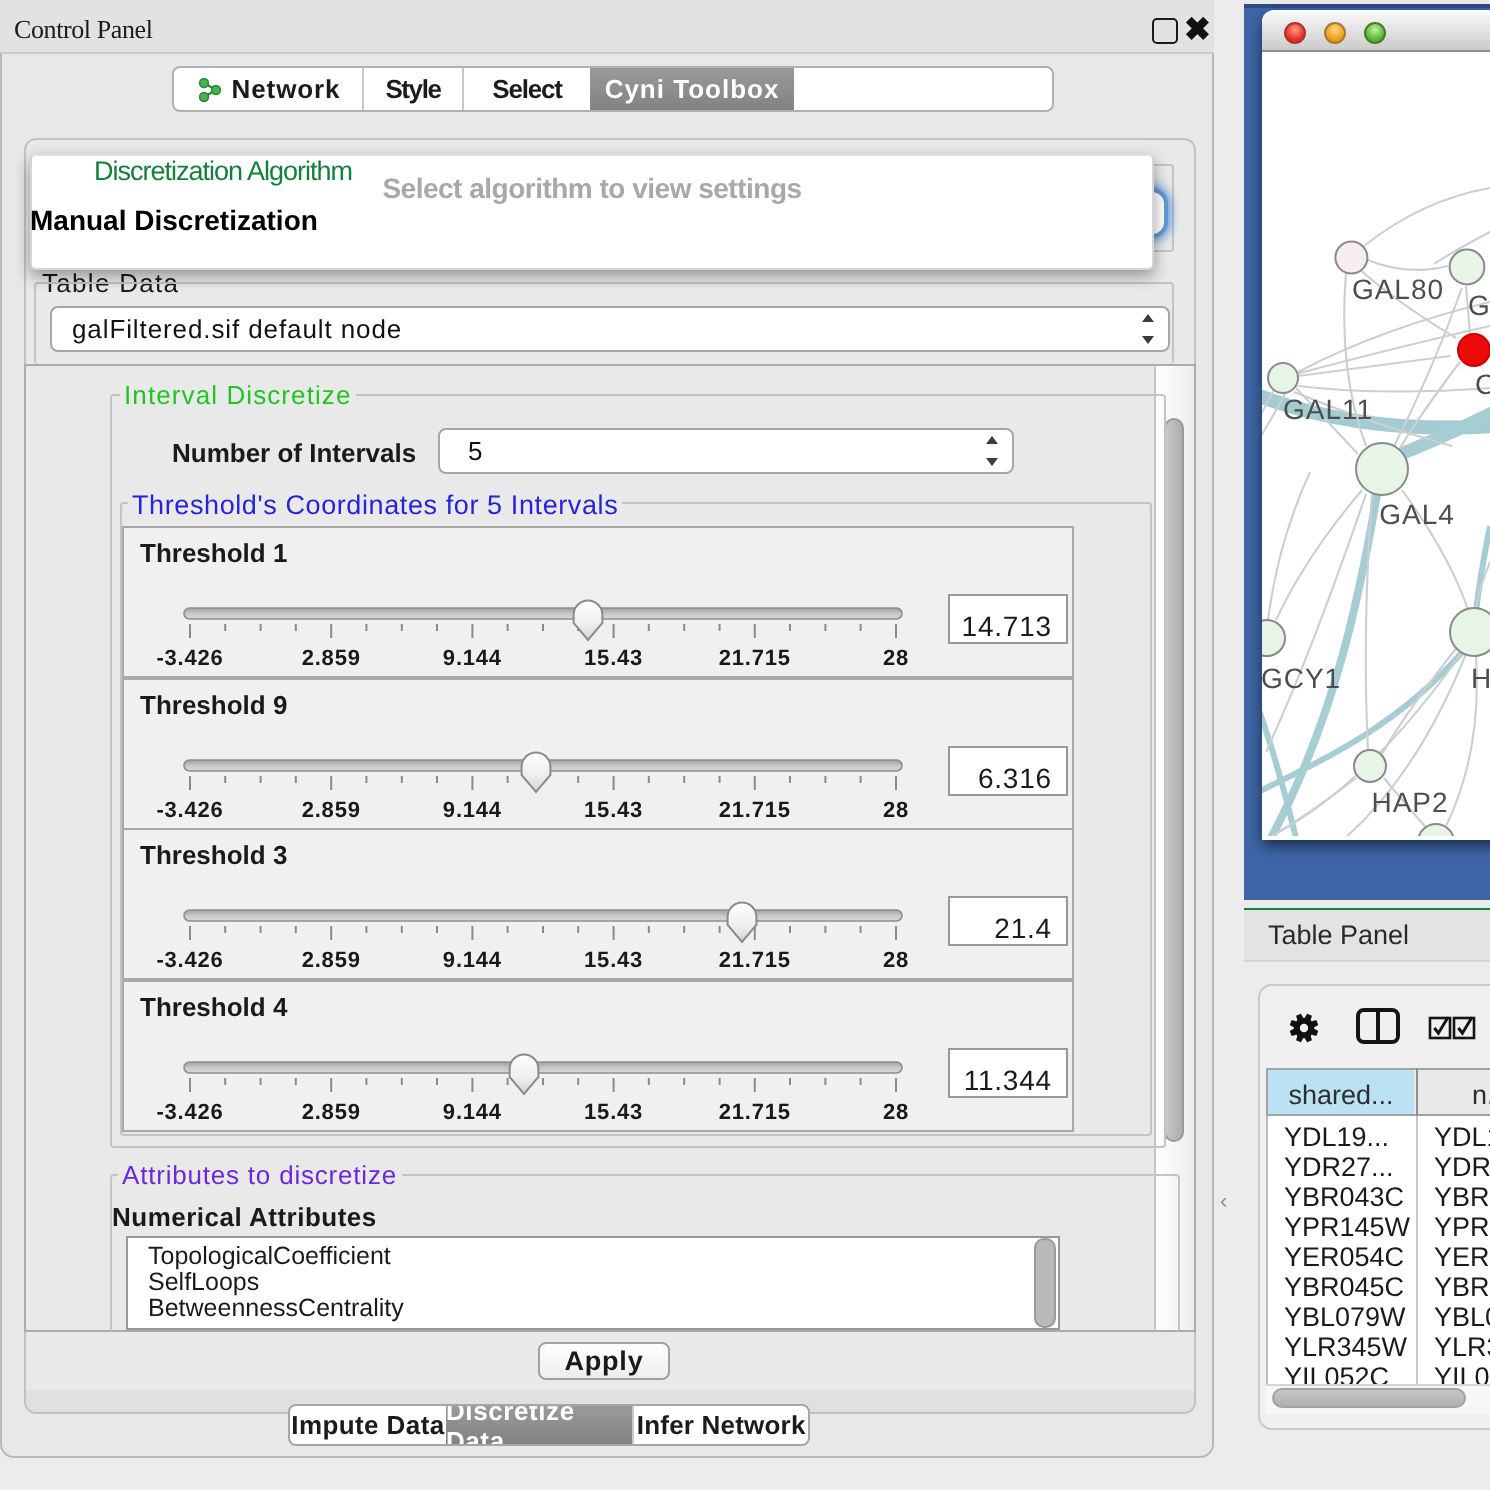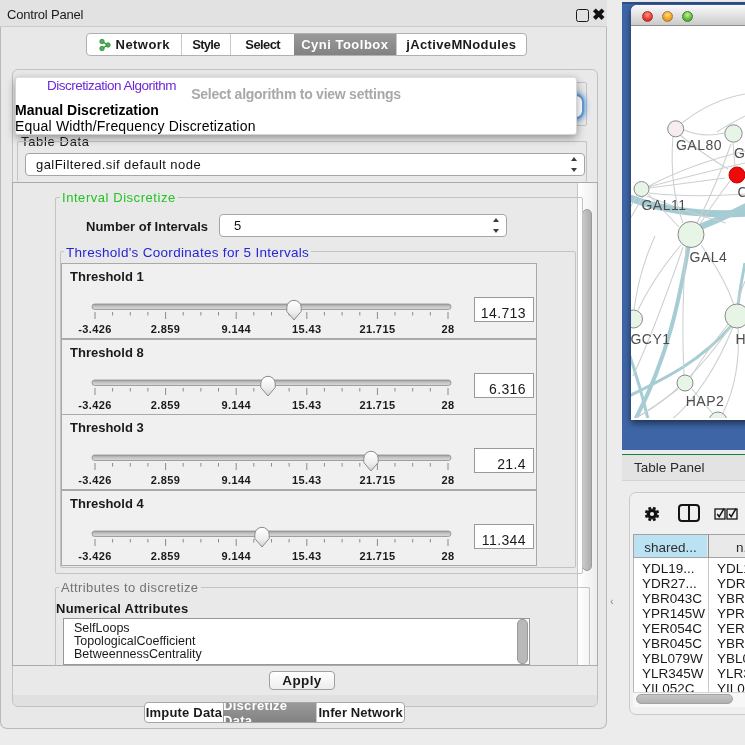--- a/index.html
+++ b/index.html
@@ -4,21 +4,21 @@
 <style>
 * { margin:0; padding:0; box-sizing:border-box; }
 html,body { width:745px; height:745px; overflow:hidden; }
 body { position:relative; background:#ececec; font-family:"Liberation Sans", sans-serif; color:#1a1a1a; }
 .abs { position:absolute; }
 
 #cpwin { left:0; top:0; width:607px; height:729px; background:#e8e8e8;
   border:1px solid #b9b9b9; border-top:none; border-radius:0 0 7px 7px; }
 #titlebar { left:0; top:0; width:607px; height:27px; background:#e2e2e2;
   border-bottom:1px solid #cccccc; }
-#titlebar span { position:absolute; left:7px; top:7px; font-size:13px; letter-spacing:-0.2px; color:#1b1b1b; }
+#titlebar span { position:absolute; left:7px; top:7px; font-size:13px; letter-spacing:-0.2px; color:#1b1b1b;font-family:Liberation Serif, serif; }
 #floatbtn { left:576px; top:9px; width:13px; height:13px; border:1.8px solid #1a1a1a; border-radius:2.5px; }
 #closebtn { left:592px; top:4.5px; font-size:16px; font-weight:bold; color:#111; }
 
 #tabrow { left:86px; top:33px; width:441px; height:23px; background:#ffffff;
   border:1px solid #b0b0b0; border-radius:4px; display:flex; overflow:hidden; }
 #tabrow .seg { height:100%; display:flex; align-items:center; justify-content:center;
   font-size:13px; font-weight:bold; color:#1b1b1b; border-left:1px solid #c9c9c9; }
 #tabrow .seg:first-child { border-left:none; }
 #tabrow .sel { background:linear-gradient(#9a9a9a,#828282); color:#ffffff; border-left:none; }
 
@@ -35,21 +35,21 @@
 .arrows { position:absolute; width:9px; }
 .arrows i { position:absolute; left:0; width:0; height:0; border-left:3.5px solid transparent; border-right:3.5px solid transparent; }
 .arrows .up { top:0; border-bottom:4.5px solid #3c3c3c; }
 .arrows .dn { bottom:0; border-top:4.5px solid #3c3c3c; }
 
 #popup { left:15px; top:77px; width:562px; height:58px; background:#ffffff; border:1px solid #d5d5d5; border-top-color:#e0e0e0;
   border-radius:3px; box-shadow:0 3px 8px rgba(0,0,0,.38); z-index:50; }
 #popup .it0 { position:absolute; left:0; width:100%; top:8px; text-align:center; color:#a8a8a8; font-size:14px; font-weight:bold; letter-spacing:-0.25px; }
 #popup .it1 { position:absolute; left:-1px; top:23.5px; font-size:14px; font-weight:bold; color:#000; }
 #popup .it2 { position:absolute; left:-1px; top:39.5px; font-size:14px; color:#000; letter-spacing:0.2px; }
-#ghostlbl { left:47px; top:78px; font-size:13.5px; letter-spacing:-0.5px; color:#6d28d9; z-index:60; }
+#ghostlbl { left:47px; top:78px; font-size:13.5px; letter-spacing:-0.5px; color:#15803d; z-index:60; }
 
 #innerpanel { left:12px; top:182px; width:586px; height:484px; background:#e9e9e9;
   border:1px solid #ababab; }
 #vsb-track { left:577px; top:183px; width:20px; height:482px; background:linear-gradient(90deg,#ffffff,#ededed); border-left:1px solid #c6c6c6; }
 #vsb-thumb { left:582px; top:209px; width:10px; height:362px; background:linear-gradient(90deg,#c9c9c9,#adadad); border:1px solid #9a9a9a; border-radius:6px; }
 .bold { font-weight:bold; }
 .lbl { position:absolute; font-size:13px; white-space:nowrap; }
 
 .throw { position:absolute; left:61px; width:476px; height:76px; background:#f0f0f0; border:1px solid #a9a9a9; }
 .tlabel { position:absolute; left:8px; top:5px; font-size:13px; font-weight:bold; }
@@ -82,21 +82,20 @@
   <div class="seg" style="width:94px;letter-spacing:0.45px;"><svg width="14" height="14" viewBox="0 0 14 14" style="margin-right:4px;">
         <line x1="4" y1="3.5" x2="10" y2="7" stroke="#2d8a35" stroke-width="1.2"></line>
         <line x1="4" y1="10.5" x2="10" y2="7" stroke="#2d8a35" stroke-width="1.2"></line>
         <circle cx="4" cy="3.5" r="2.2" fill="#4cb154" stroke="#2d8a35" stroke-width="0.8"></circle>
         <circle cx="4" cy="10.5" r="2.2" fill="#4cb154" stroke="#2d8a35" stroke-width="0.8"></circle>
         <circle cx="10" cy="7" r="2.2" fill="#4cb154" stroke="#2d8a35" stroke-width="0.8"></circle>
       </svg>Network</div>
   <div class="seg" style="width:50px;letter-spacing:-0.7px;">Style</div>
   <div class="seg" style="width:64px;letter-spacing:-0.6px;">Select</div>
   <div class="seg sel" style="width:102px;letter-spacing:0.5px;">Cyni Toolbox</div>
-  <div class="seg" style="width:131px;letter-spacing:0.35px;">jActiveMNodules</div>
 </div>
 <div class="abs" id="outerpanel"></div>
 <div class="abs" id="bottomstrip"></div>
 
 <div class="abs lbl" id="ghostlbl">Discretization Algorithm</div>
 <div class="abs groupbox" style="left:17px; top:82px; width:570px; height:44px;"></div>
 <div class="abs" style="left:24px; top:94px; width:560px; height:25px; background:#fff; border:2.5px solid #5e9ad3; border-radius:8px; box-shadow:0 0 5px 1.5px rgba(80,140,215,.85);"></div>
 <div class="abs arrows" style="left:570px; top:98px; height:16px;">
     <i class="up"></i>
     <i class="dn"></i>
@@ -108,21 +107,20 @@
     <span class="ctext" style="letter-spacing:0.45px;">galFiltered.sif default node</span>
   </div>
 <div class="abs arrows" style="left:571px; top:157px; height:15px;">
     <i class="up"></i>
     <i class="dn"></i>
   </div>
 
 <div class="abs" id="popup">
   <div class="it0">Select algorithm to view settings</div>
   <div class="it1">Manual Discretization</div>
-  <div class="it2">Equal Width/Frequency Discretization</div>
 </div>
 
 <div class="abs" id="innerpanel"></div>
 <div class="abs" id="vsb-track"></div>
 <div class="abs" id="vsb-thumb"></div>
 
 <div class="abs groupbox" style="left:55px; top:197px; width:528px; height:377px;"></div>
 <div class="abs gtitle" style="left:60px; top:190px; color:#21c421; letter-spacing:0.55px;">Interval Discretize</div>
 <div class="abs lbl bold" style="left:86px; top:219px;">Number of Intervals</div>
 <div class="abs combo" style="left:219px; top:214px; width:288px; height:23px;">
@@ -177,21 +175,21 @@
       <text x="103.6" y="68.5" font-size="11" font-weight="bold" letter-spacing="0.4" fill="#1a1a1a" text-anchor="middle" font-family="Liberation Sans">2.859</text>
       <text x="174.2" y="68.5" font-size="11" font-weight="bold" letter-spacing="0.4" fill="#1a1a1a" text-anchor="middle" font-family="Liberation Sans">9.144</text>
       <text x="244.8" y="68.5" font-size="11" font-weight="bold" letter-spacing="0.4" fill="#1a1a1a" text-anchor="middle" font-family="Liberation Sans">15.43</text>
       <text x="315.4" y="68.5" font-size="11" font-weight="bold" letter-spacing="0.4" fill="#1a1a1a" text-anchor="middle" font-family="Liberation Sans">21.715</text>
       <text x="386.0" y="68.5" font-size="11" font-weight="bold" letter-spacing="0.4" fill="#1a1a1a" text-anchor="middle" font-family="Liberation Sans">28</text>
       <path d="M 224.8,47.5 L 224.8,43.5 A 7.2,7.2 0 1 1 239.2,43.5 L 239.2,47.5 L 232.0,56 Z" fill="url(#th1)" stroke="#8a8a8a" stroke-width="1"></path>
     </svg>
     <div class="valbox">14.713</div>
   </div>
 <div class="throw" style="top:339px;">
-    <div class="tlabel">Threshold 8</div>
+    <div class="tlabel">Threshold 9</div>
     <svg width="474" height="74" style="position:absolute;left:0;top:0;">
       <defs>
         <linearGradient id="trk2" x1="0" y1="0" x2="0" y2="1">
           <stop offset="0" stop-color="#9f9f9f"></stop>
           <stop offset="0.5" stop-color="#c7c7c7"></stop>
           <stop offset="1" stop-color="#d9d9d9"></stop>
         </linearGradient>
         <linearGradient id="th2" x1="0" y1="0" x2="0" y2="1">
           <stop offset="0" stop-color="#ffffff"></stop>
           <stop offset="0.6" stop-color="#eeeeee"></stop>
@@ -319,25 +317,25 @@
       <text x="174.2" y="68.5" font-size="11" font-weight="bold" letter-spacing="0.4" fill="#1a1a1a" text-anchor="middle" font-family="Liberation Sans">9.144</text>
       <text x="244.8" y="68.5" font-size="11" font-weight="bold" letter-spacing="0.4" fill="#1a1a1a" text-anchor="middle" font-family="Liberation Sans">15.43</text>
       <text x="315.4" y="68.5" font-size="11" font-weight="bold" letter-spacing="0.4" fill="#1a1a1a" text-anchor="middle" font-family="Liberation Sans">21.715</text>
       <text x="386.0" y="68.5" font-size="11" font-weight="bold" letter-spacing="0.4" fill="#1a1a1a" text-anchor="middle" font-family="Liberation Sans">28</text>
       <path d="M 192.8,47.5 L 192.8,43.5 A 7.2,7.2 0 1 1 207.2,43.5 L 207.2,47.5 L 200.0,56 Z" fill="url(#th4)" stroke="#8a8a8a" stroke-width="1"></path>
     </svg>
     <div class="valbox">11.344</div>
   </div>
 
 <div class="abs groupbox" style="left:55px; top:587px; width:535px; height:79px; border-bottom:none;"></div>
-<div class="abs gtitle" style="left:59px; top:580px; color:#737373; letter-spacing:0.4px;">Attributes to discretize</div>
+<div class="abs gtitle" style="left:59px; top:580px; color:#6d28d9; letter-spacing:0.4px;">Attributes to discretize</div>
 <div class="abs lbl bold" style="left:56px; top:601px; letter-spacing:0.25px;">Numerical Attributes</div>
 <div class="abs" id="listbox">
+    <div>TopologicalCoefficient</div>
     <div>SelfLoops</div>
-    <div>TopologicalCoefficient</div>
     <div>BetweennessCentrality</div>
   </div>
 <div class="abs" id="list-thumb"></div>
 <div class="abs" id="applybtn">Apply</div>
 <div class="abs" id="bottabs">
   <div class="seg" style="width:97px;letter-spacing:0.2px;">Impute Data</div>
   <div class="seg sel" style="width:116px;letter-spacing:0.3px;">Discretize Data</div>
   <div class="seg" style="width:109px;letter-spacing:0.1px;">Infer Network</div>
 </div>
 

